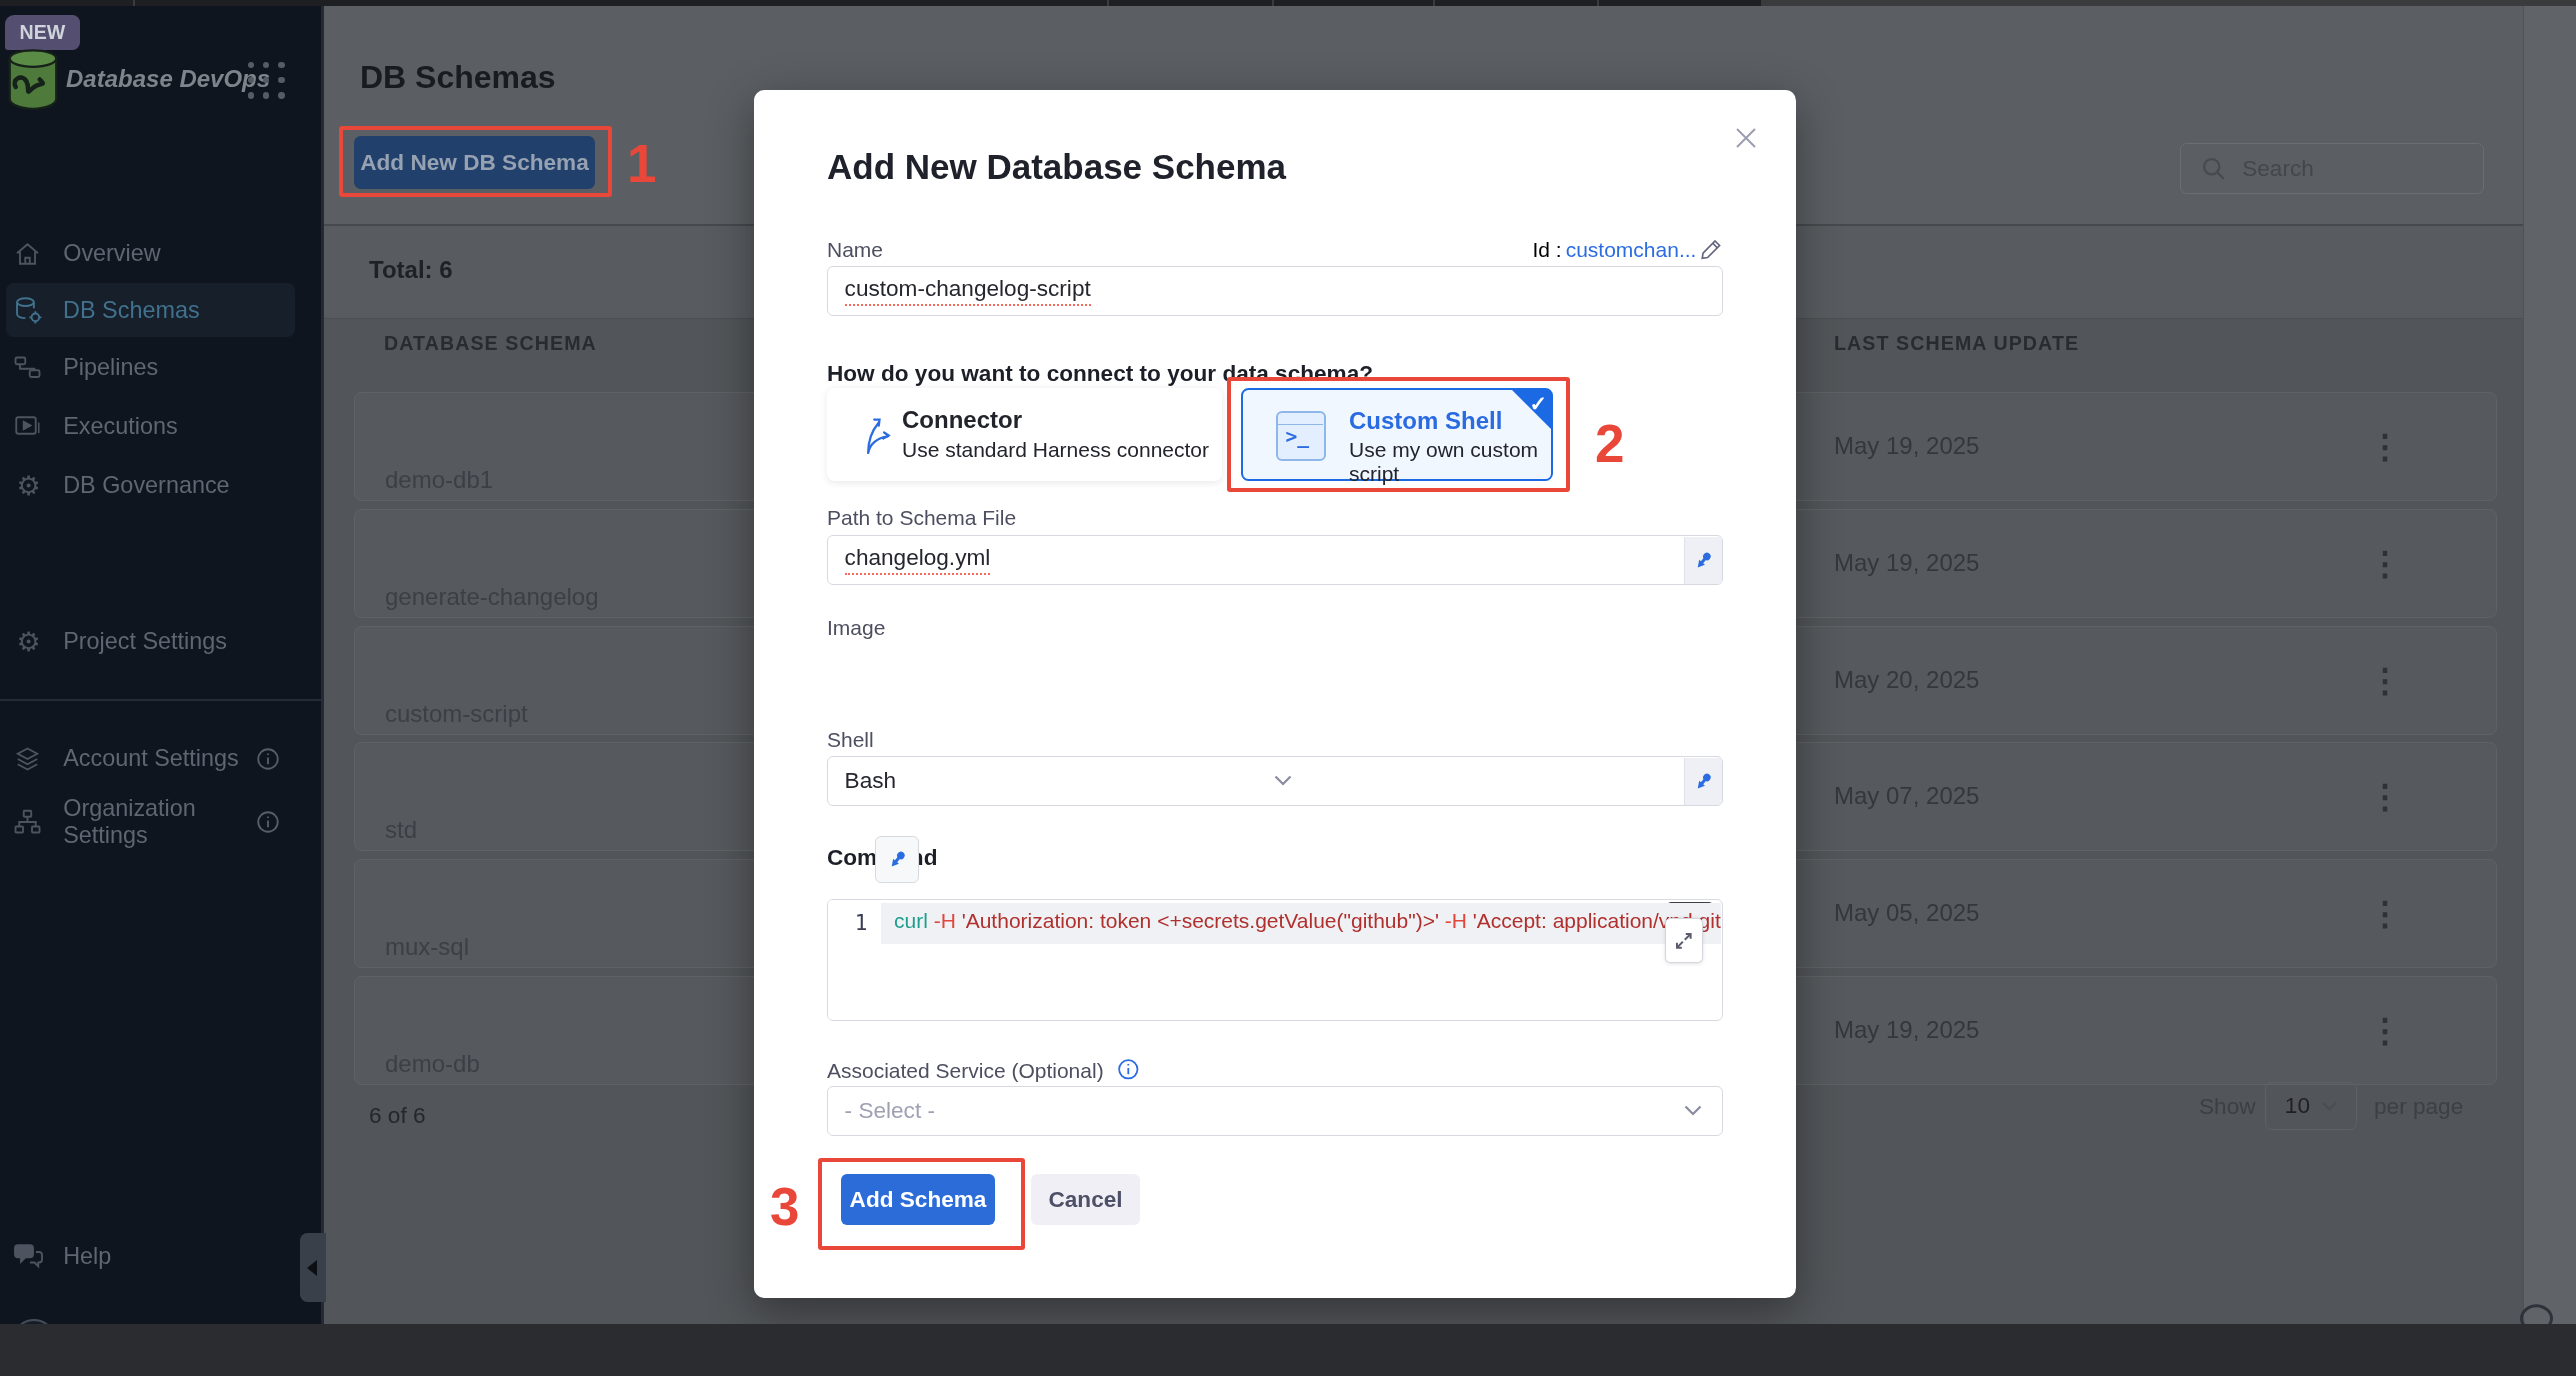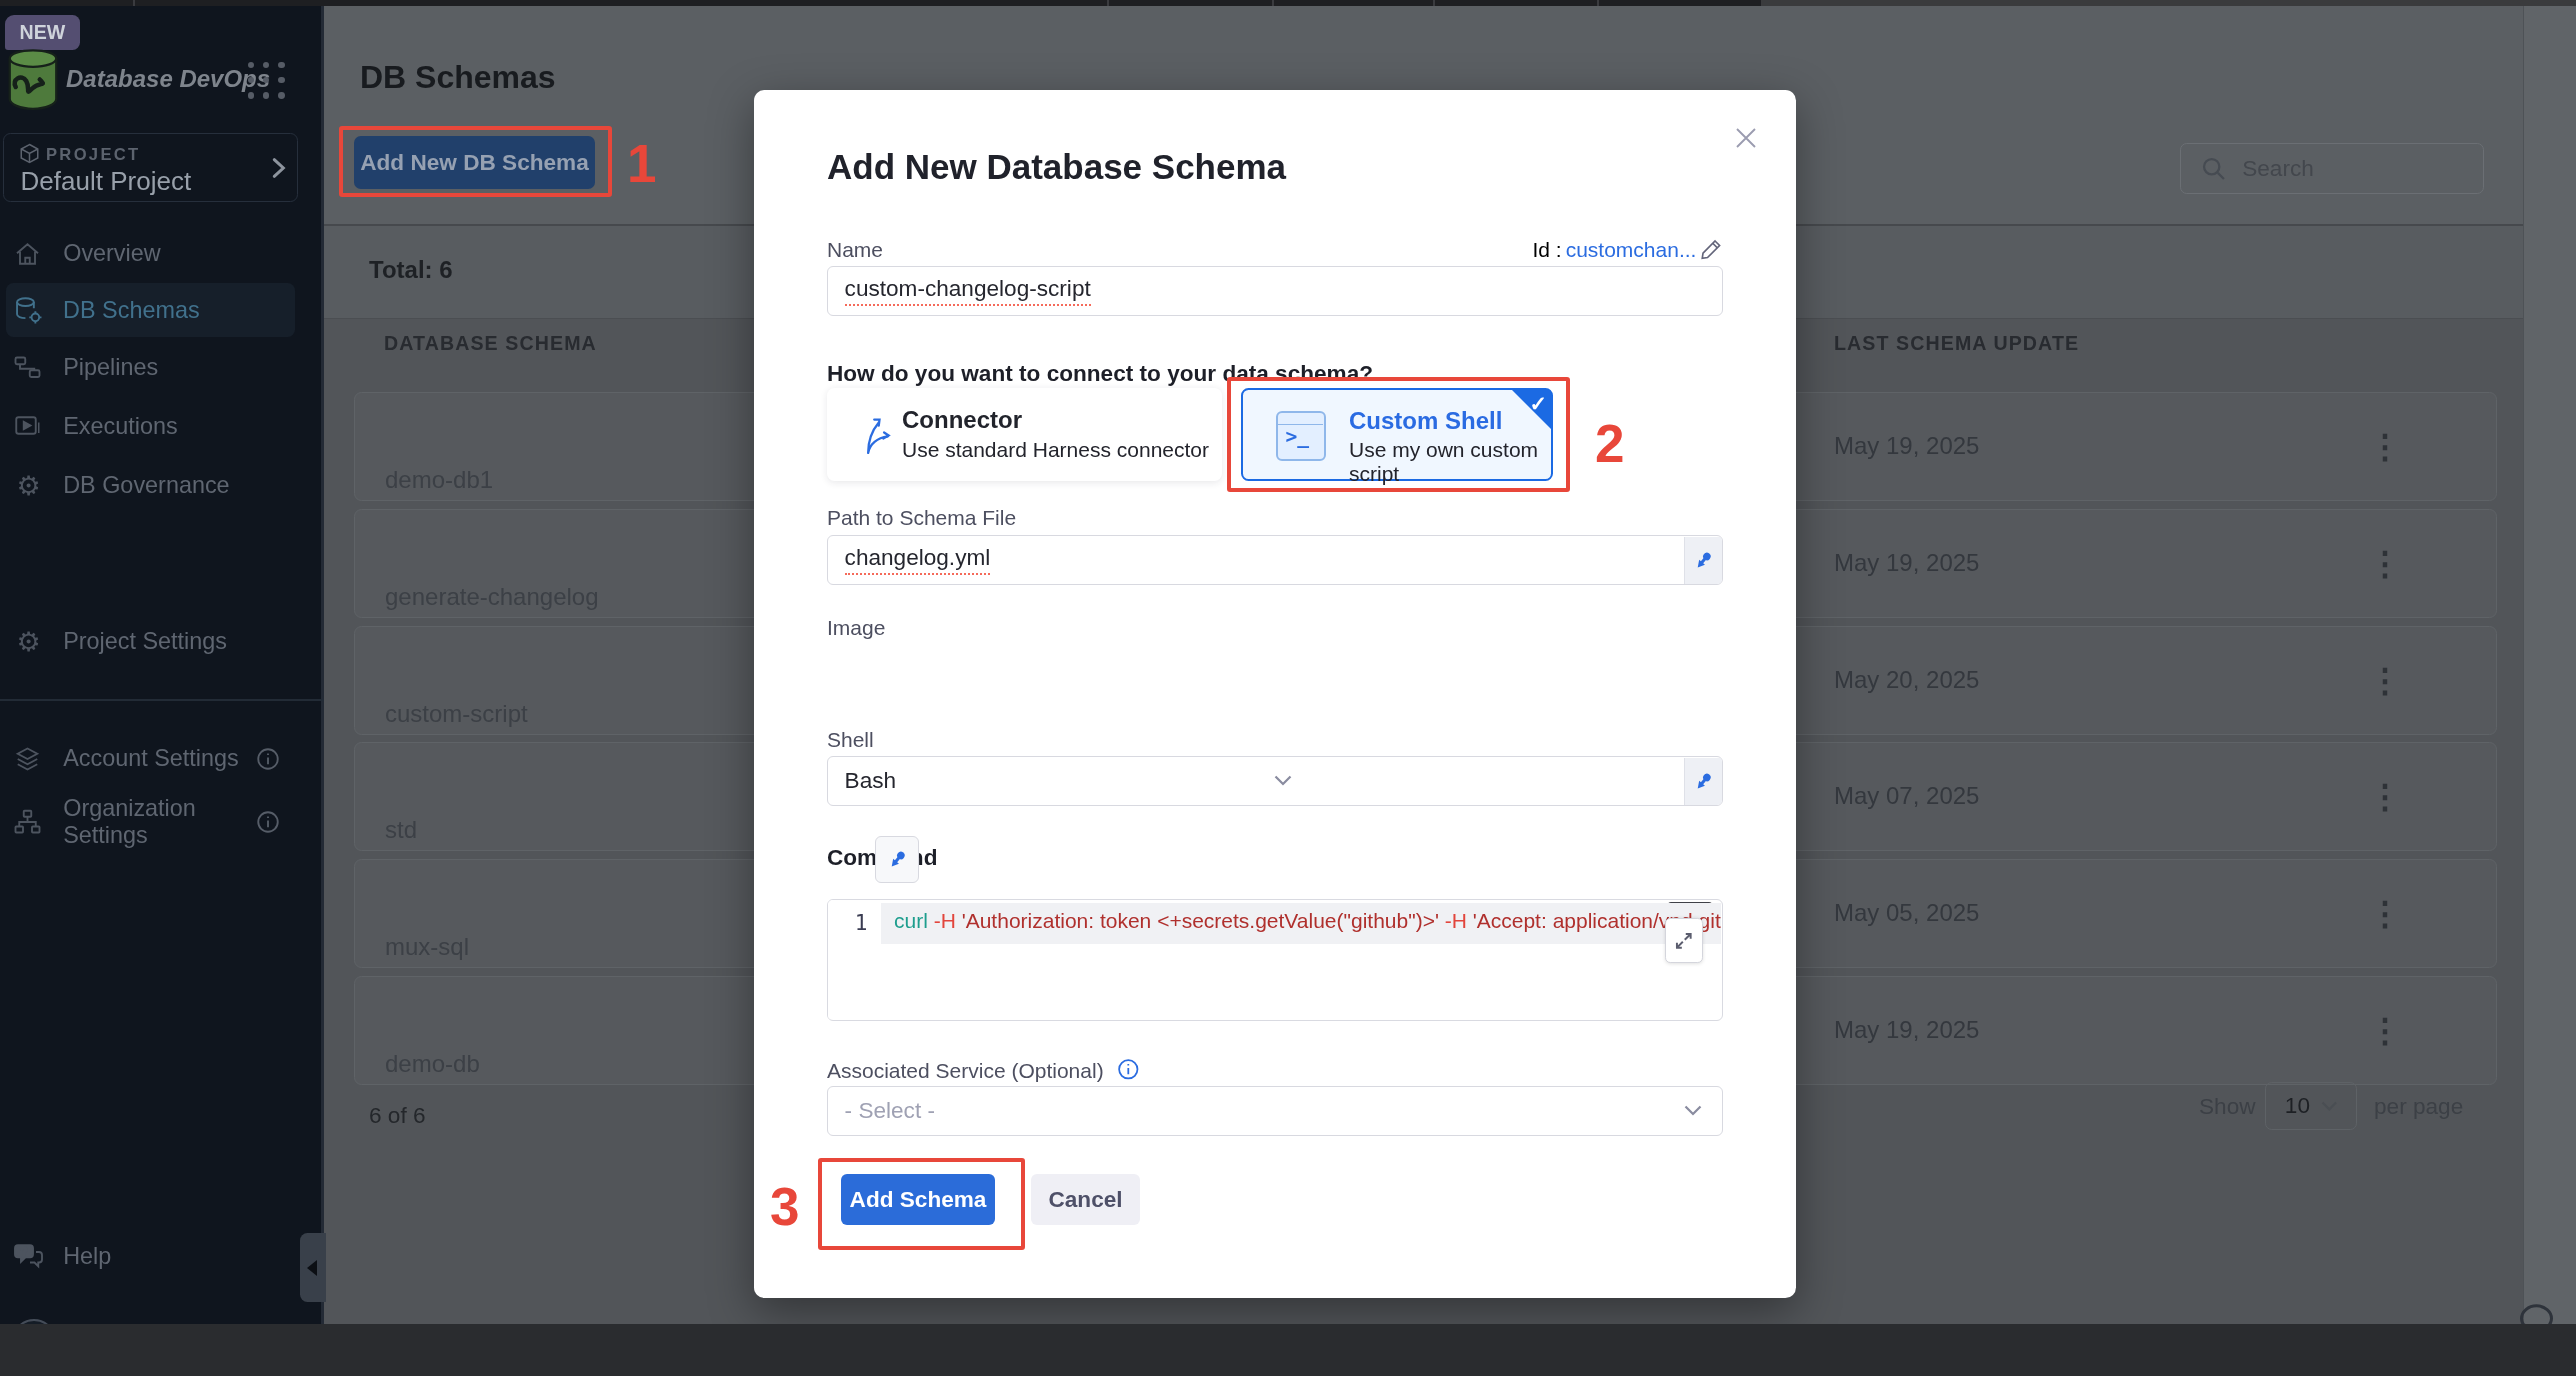--- a/index.html
+++ b/index.html
@@ -120,35 +120,20 @@
         <i style="left:16.6px;top:1.5px"></i>
         <i style="left:32px;top:1.5px"></i>
       <i style="left:1.5px;top:16.6px"></i>
         <i style="left:16.6px;top:16.6px"></i>
         <i style="left:32px;top:16.6px"></i>
       <i style="left:1.5px;top:32px"></i>
         <i style="left:16.6px;top:32px"></i>
         <i style="left:32px;top:32px"></i>
     </div>
 
-    <div class="abs projcard">
-      <span class="abs" style="left:15px;top:9px">
-        <svg width="21" height="21" viewBox="0 0 28 28" fill="none" stroke="#5c636e" stroke-width="2">
-            <path d="M14 2l11 6v12l-11 6-11-6V8z"></path>
-            <path d="M3 8l11 6 11-6M14 14v12"></path>
-          </svg>
-      </span>
-      <span class="abs projlabel">PROJECT</span>
-      <span class="abs projname">Default Project</span>
-      <span class="abs" style="left:265px;top:21px">
-        <svg width="19.6" height="26" viewBox="0 0 26 34" fill="none" stroke="#8d949e" stroke-width="4" stroke-linecap="round">
-            <path d="M7 6l12 11L7 28"></path>
-          </svg>
-      </span>
-    </div>
 
     <div class="abs nav-item" style="top:225px">
       <span class="ic">
         <svg width="27" height="26" viewBox="0 0 36 34" fill="none" stroke="#4d545f" stroke-width="2.5">
             <path d="M4 16L18 4l14 12M8 14v16h20V14M15 30v-8h6v8"></path>
           </svg>
       </span>
       <span>Overview</span>
     </div>
 

